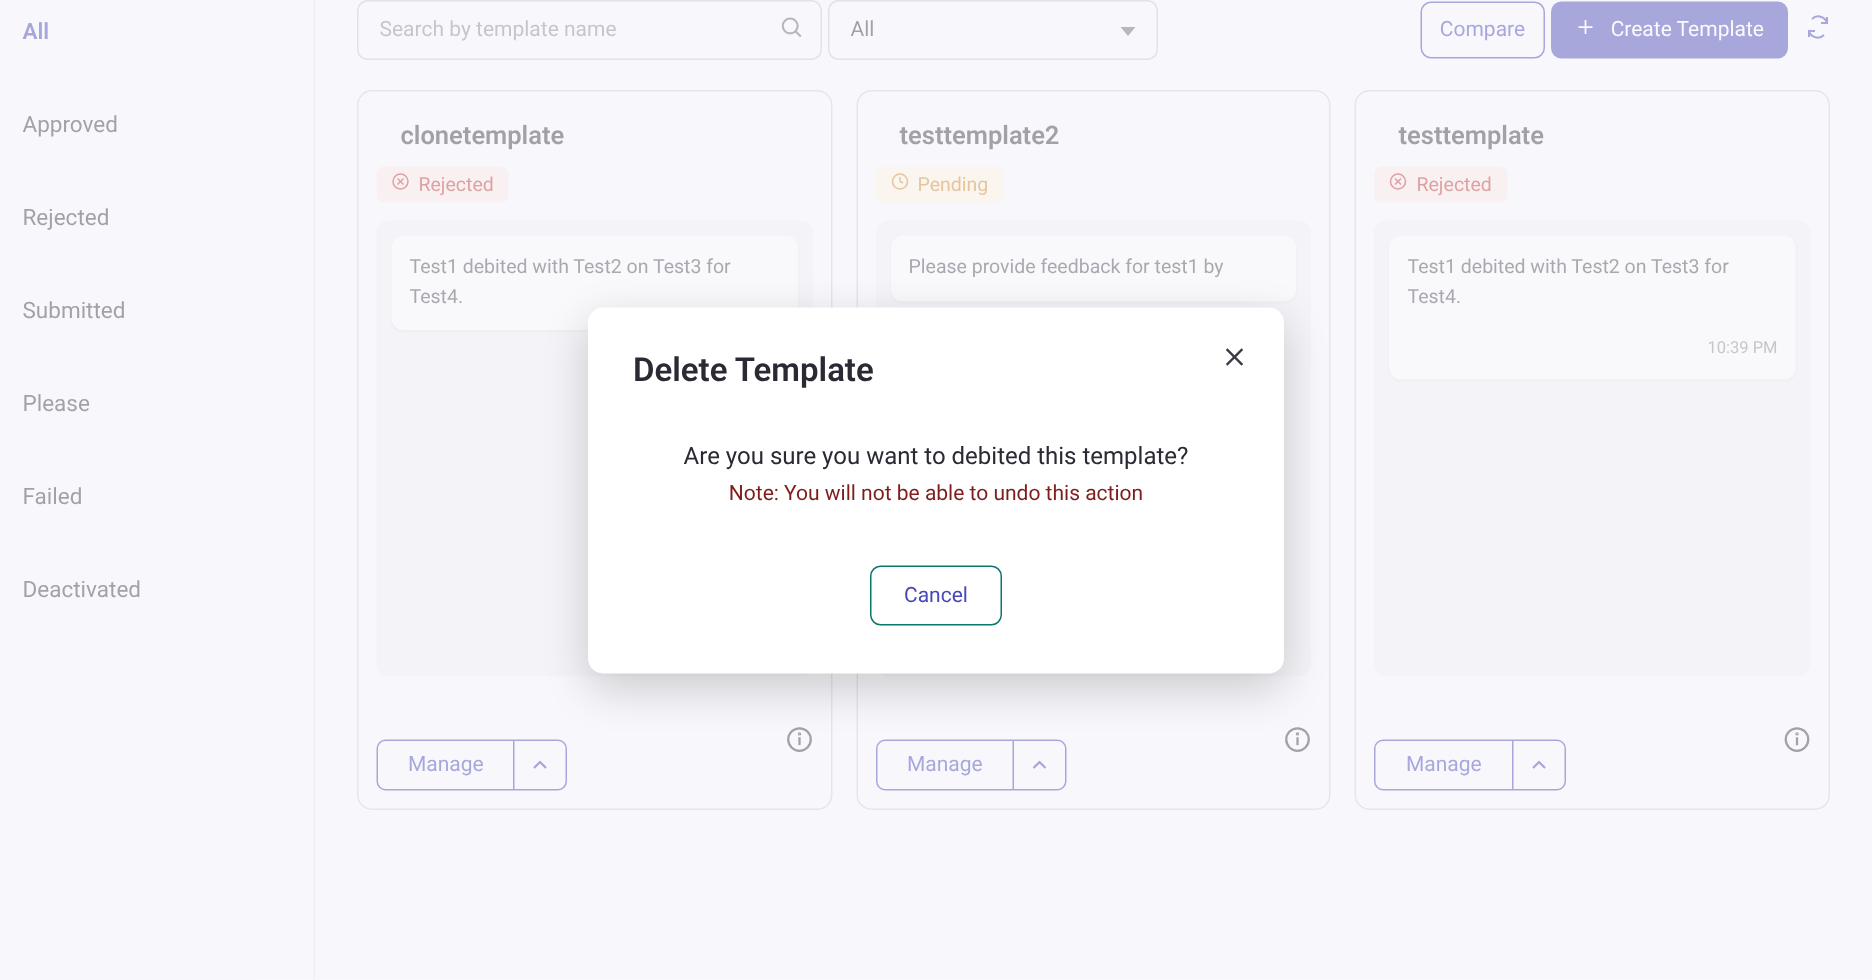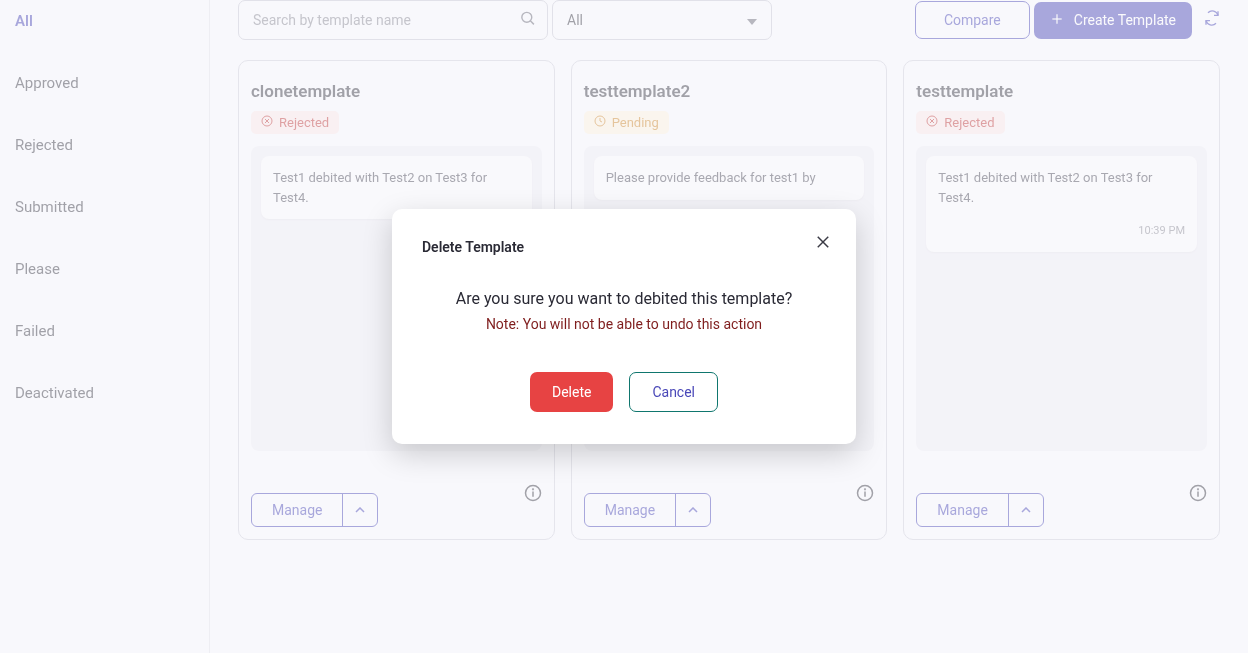--- a/index.html
+++ b/index.html
@@ -75,21 +75,21 @@
       color: #3a3a45;
       display: flex;
       justify-content: space-between;
       align-items: center;
       cursor: pointer;
     }
     .spacer {
       flex: 1;
     }
     .compare-btn {
-      padding: 10px 28px;
+      padding: 10px 12px;
       border: 1px solid #4a48b8;
       border-radius: 7px;
       color: #4a48b8;
       background: transparent;
       font-size: 14px;
       cursor: pointer;
     }
     .create-btn {
       padding: 10px 16px;
       border: none;
@@ -118,21 +118,21 @@
       padding: 12px;
       background: #fafaff;
       display: flex;
       flex-direction: column;
       height: 480px;
     }
     .card-title {
       font-size: 17px;
       font-weight: 600;
       color: #3a3a45;
-      margin: 8px 0 10px 0;
+      margin: 8px 0 10px 16px;
     }
     .badge {
       display: inline-flex;
       align-items: center;
       gap: 6px;
       padding: 4px 10px;
       border-radius: 5px;
       font-size: 13px;
       width: fit-content;
       margin-bottom: 12px;
@@ -210,21 +210,21 @@
     }
     .modal {
       background: #fff;
       border-radius: 10px;
       width: 464px;
       padding: 30px 30px 32px 30px;
       box-shadow: 0 10px 30px rgba(0,0,0,0.18);
       position: relative;
     }
     .modal-title {
-      font-size: 14px;
+      font-size: 22px;
       font-weight: 600;
       color: #2a2a35;
       margin-bottom: 34px;
     }
     .modal-close {
       position: absolute;
       top: 24px;
       right: 24px;
       cursor: pointer;
       color: #3a3a45;
@@ -439,17 +439,16 @@
     <div class="modal-title">Delete Template</div>
     <span class="modal-close">
       <svg width="18" height="18" viewBox="0 0 24 24" fill="none" stroke="currentColor" stroke-width="2">
           <line x1="5" y1="5" x2="19" y2="19"></line>
           <line x1="19" y1="5" x2="5" y2="19"></line>
         </svg>
     </span>
     <div class="modal-text">Are you sure you want to debited this template?</div>
     <div class="modal-note">Note: You will not be able to undo this action</div>
     <div class="modal-actions">
-      <button class="btn-delete">Delete</button>
       <button class="btn-cancel">Cancel</button>
     </div>
   </div>
 </div>
 
 </body></html>

